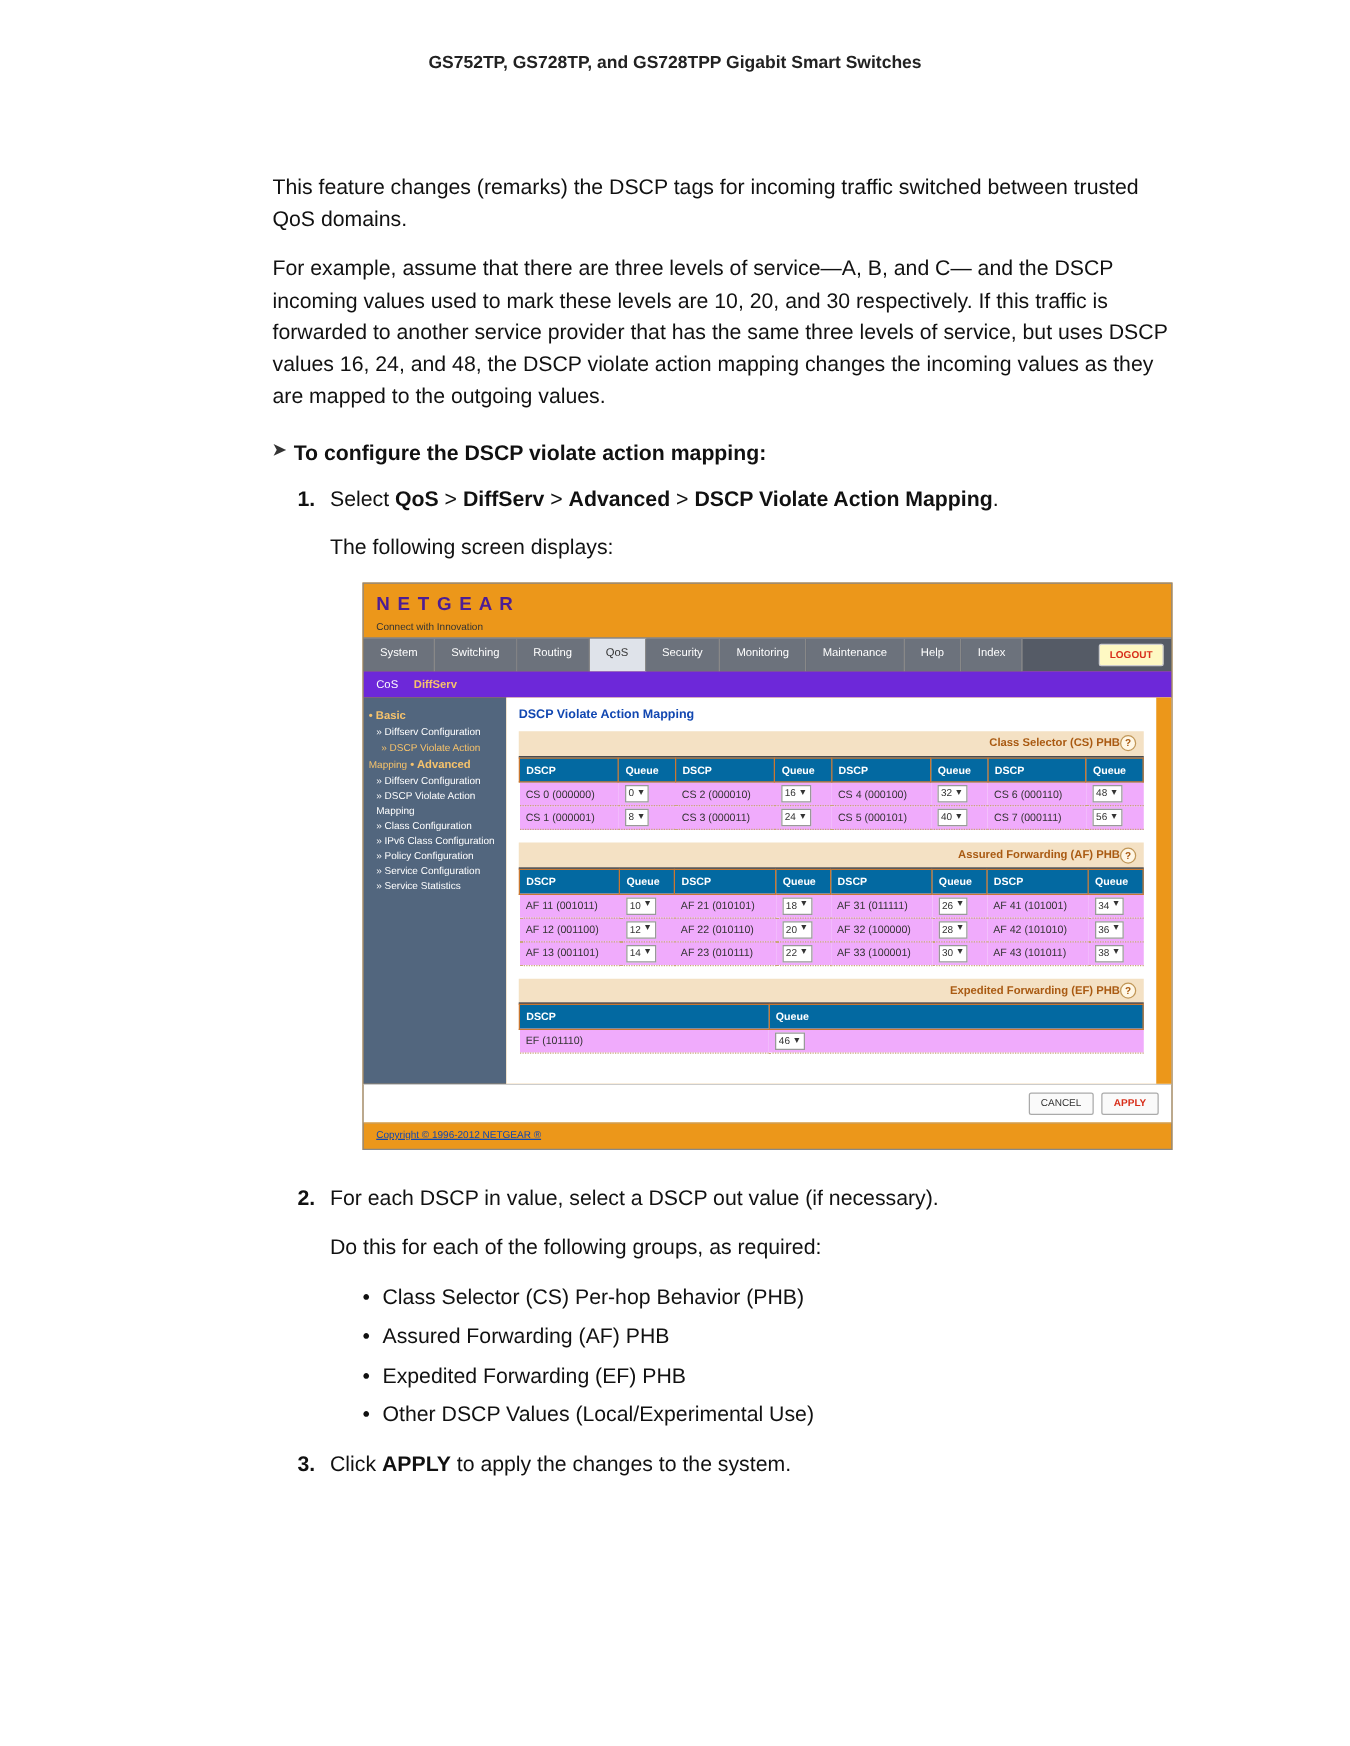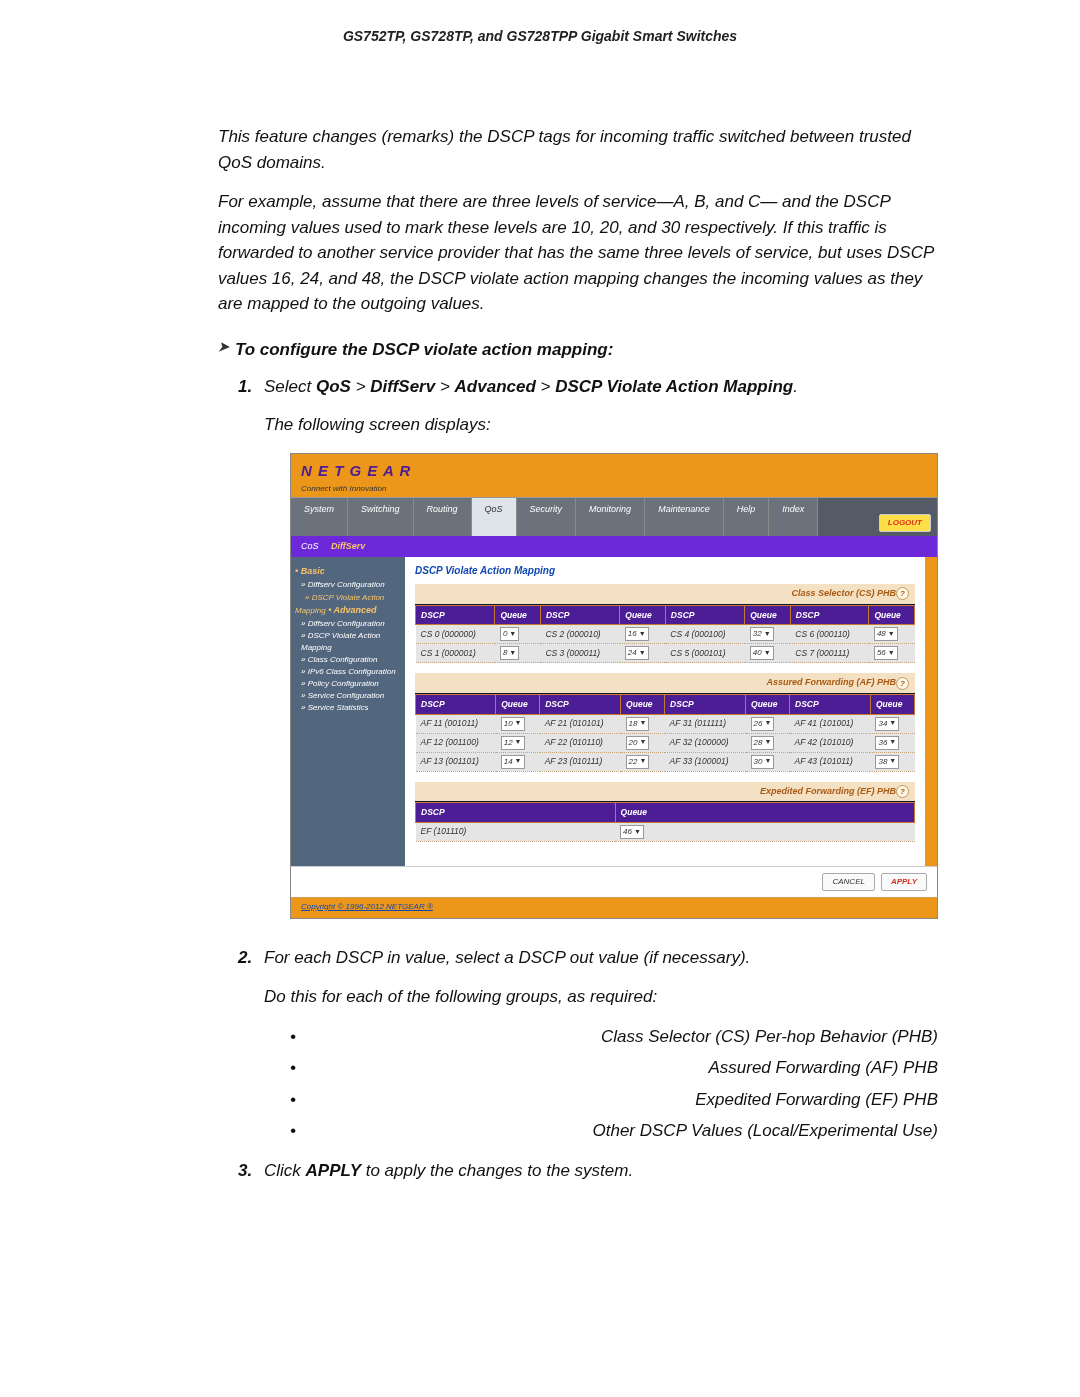--- a/index.html
+++ b/index.html
@@ -4,24 +4,23 @@
 <style>
   body {
     margin: 0;
     font-family: Arial, Helvetica, sans-serif;
     background: #fff;
     color: #111;
   }
   .page {
     width: 924px;
     margin: 0 auto;
-    padding: 28px 0 30px;
+    padding: 41px 0 30px;
     position: relative;
     box-sizing: border-box;
-    font-style: italic;
   }
   .running-head {
     text-align: center;
     font-size: 14px;
     font-weight: bold;
     color: #222;
     margin-bottom: 80px;
   }
   .content {
     width: 720px;
@@ -44,21 +43,21 @@
     position: relative;
     padding-left: 26px;
     margin-bottom: 12px;
   }
   ol.steps > li::before {
     content: attr(data-num) ".";
     position: absolute;
     left: 0;
     font-weight: bold;
   }
-  ul.bullets { list-style: none; padding: 0; margin: 14px 0 14px 26px; text-align: right; }
+  ul.bullets { list-style: none; padding: 0; margin: 14px 0 14px 26px; }
   ul.bullets li {
     position: relative;
     padding-left: 16px;
     margin-bottom: 6px;
   }
   ul.bullets li::before {
     content: "•";
     position: absolute;
     left: 0;
   }
@@ -102,24 +101,24 @@
     padding: 5px 13px;
     color: #fff;
     border-right: 1px solid #888;
     background: #6c727c;
   }
   .tab.active {
     background: #dfe3ea;
     color: #333;
   }
   .logout {
-    margin: 16px 6px 4px auto;
+    margin: 4px 6px 4px auto;
     color: #d82e1a;
     font-weight: bold;
-    background: #fde047;
+    background: #fef9c3;
     border: 1px solid #ccc;
     border-radius: 2px;
     padding: 2px 8px;
     font-size: 8px;
   }
   .subtab {
     background: #6d28d9;
     padding: 4px 10px;
     color: #fff;
   }
@@ -163,29 +162,29 @@
     width:11px;height:11px;border:1px solid #c19758;border-radius:50%;
     color:#a95a12;font-size:8px;line-height:11px;text-align:center;background:#fff7e6;
   }
   table.dscp {
     width: 100%;
     border-collapse: collapse;
     margin-bottom: 10px;
     font-size: 8.5px;
   }
   table.dscp th {
-    background: #4c1d95;
+    background: #0369a1;
     color: #fff;
     font-weight: bold;
     text-align: left;
     padding: 3px 5px;
     border: 1px solid #c97832;
   }
   table.dscp td {
-    background: #e5e5e5;
+    background: #f0abfc;
     border-bottom: 1px dotted #c8a67a;
     padding: 2px 5px;
   }
   .qsel {
     background: #fff;
     border: 1px solid #999;
     font-size: 8px;
     padding: 0 2px;
     display: inline-flex;
     align-items:center;

